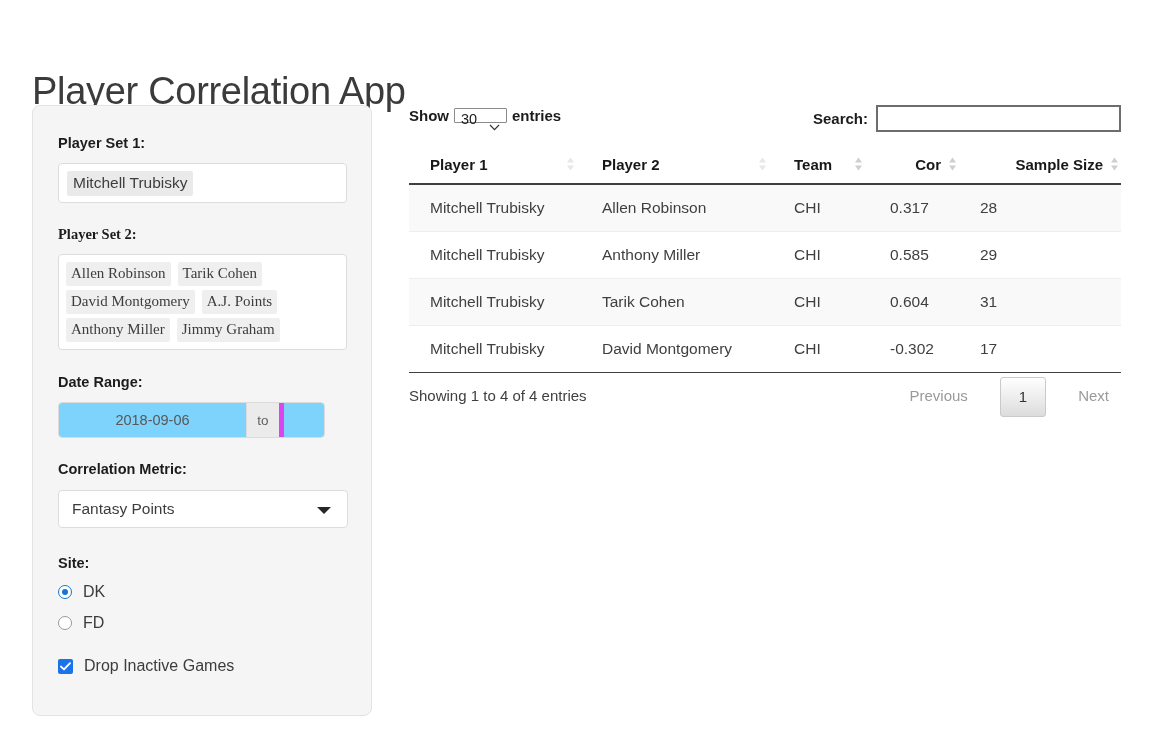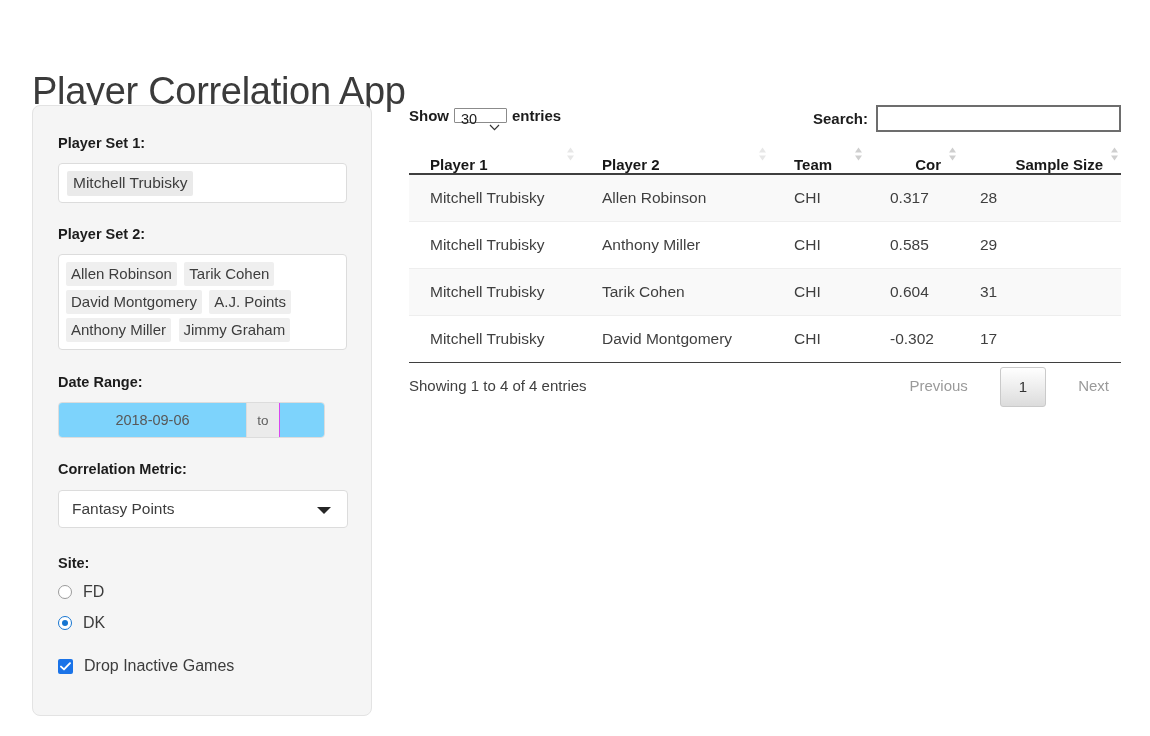--- a/index.html
+++ b/index.html
@@ -124,21 +124,21 @@
     box-sizing: border-box;
   }
   .date-sep {
     width: 32px;
     flex: 0 0 32px;
     display: flex;
     align-items: center;
     justify-content: center;
     background: #ebebeb;
     border-left: 1px solid #dcdcdc;
-    border-right: 1px solid #d946ef;
+    border-right: 5px solid #d946ef;
     font-size: 13.5px;
     color: #5f5f5f;
   }
 
   
   .metric-select {
     margin-top: 12px;
     position: relative;
     width: 290px;
     height: 38px;
@@ -299,21 +299,21 @@
     width: 712px;
     border-collapse: collapse;
     margin-top: 9px;
     table-layout: fixed;
   }
   table.dt thead th {
     font-size: 15px;
     font-weight: bold;
     color: #181818;
     text-align: left;
-    padding: 8px 21px 0 21px;
+    padding: 8px 21px 10px 21px;
     border-bottom: 2px solid #3f3f3f;
     position: relative;
     white-space: nowrap;
     vertical-align: bottom;
   }
   table.dt thead th.num { text-align: right; }
   .sort-ic {
     position: absolute;
     right: 6px;
     bottom: 12px;
@@ -383,21 +383,21 @@
   <div class="sidebar">
     <div class="sidebar-inner">
 
       <div class="field-block">
         <div class="field-label">Player Set 1:</div>
         <div class="select-control">
           <span class="single-token">Mitchell Trubisky</span>
         </div>
       </div>
 
-      <div class="field-block" style="margin-top:22px;">
+      <div class="field-block" style="margin-top:22px;font-family:Liberation Serif, serif;">
         <div class="field-label">Player Set 2:</div>
         <div class="select-control multi">
           <span class="token">Allen Robinson</span>
           <span class="token">Tarik Cohen</span>
           <span class="token">David Montgomery</span>
           <span class="token">A.J. Points</span>
           <span class="token">Anthony Miller</span>
           <span class="token">Jimmy Graham</span>
         </div>
       </div>
@@ -416,27 +416,27 @@
         <div class="metric-select">
           <span class="value">Fantasy Points</span>
           <span class="caret"></span>
         </div>
       </div>
 
       <div class="field-block site-label">
         <div class="field-label">Site:</div>
 
         <div class="radio-row">
+          <span class="radio checked"></span>
+          <span class="radio-label">DK</span>
+        </div>
+
+        <div class="radio-row">
           <span class="radio"></span>
           <span class="radio-label">FD</span>
-        </div>
-
-        <div class="radio-row">
-          <span class="radio checked"></span>
-          <span class="radio-label">DK</span>
         </div>
       </div>
 
       <div class="check-row">
         <span class="checkbox">
           <svg width="11" height="9" viewBox="0 0 11 9" aria-hidden="true">
             <path d="M1 4.6 L4 7.4 L10 1.2" fill="none" stroke="#ffffff" stroke-width="1.9" stroke-linecap="round" stroke-linejoin="round"></path>
           </svg>
         </span>
         <span class="check-label">Drop Inactive Games</span>

